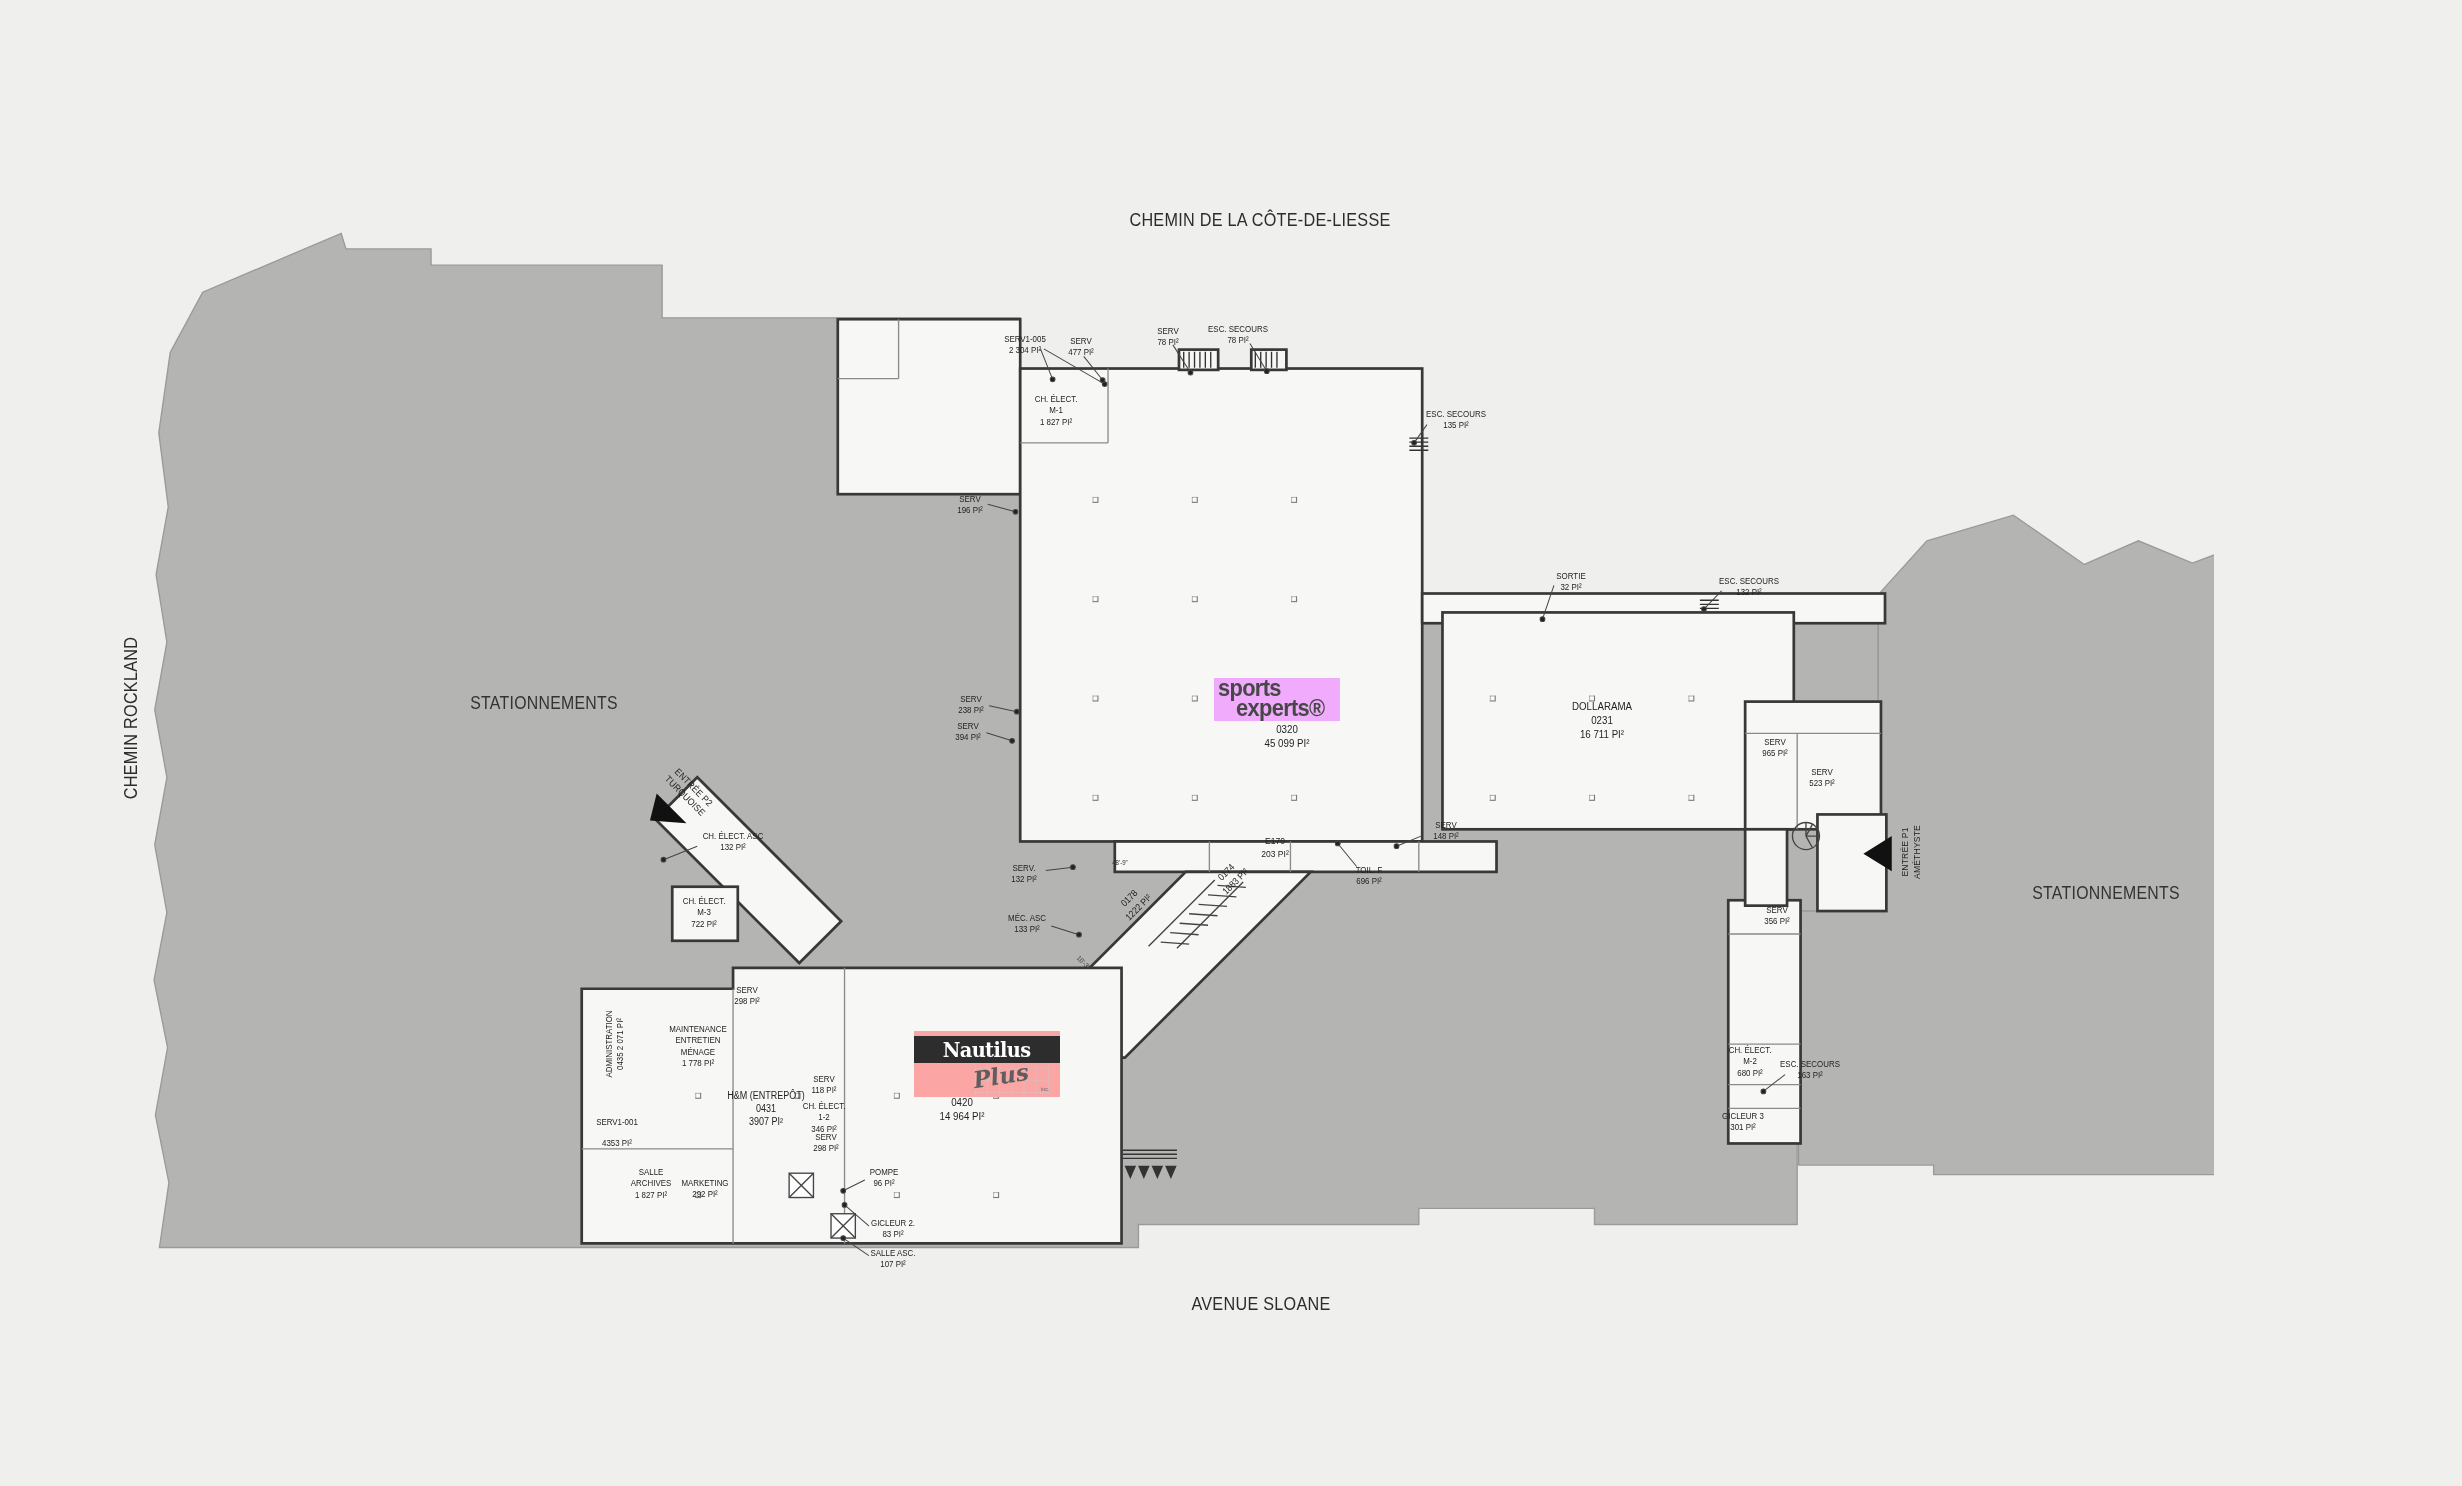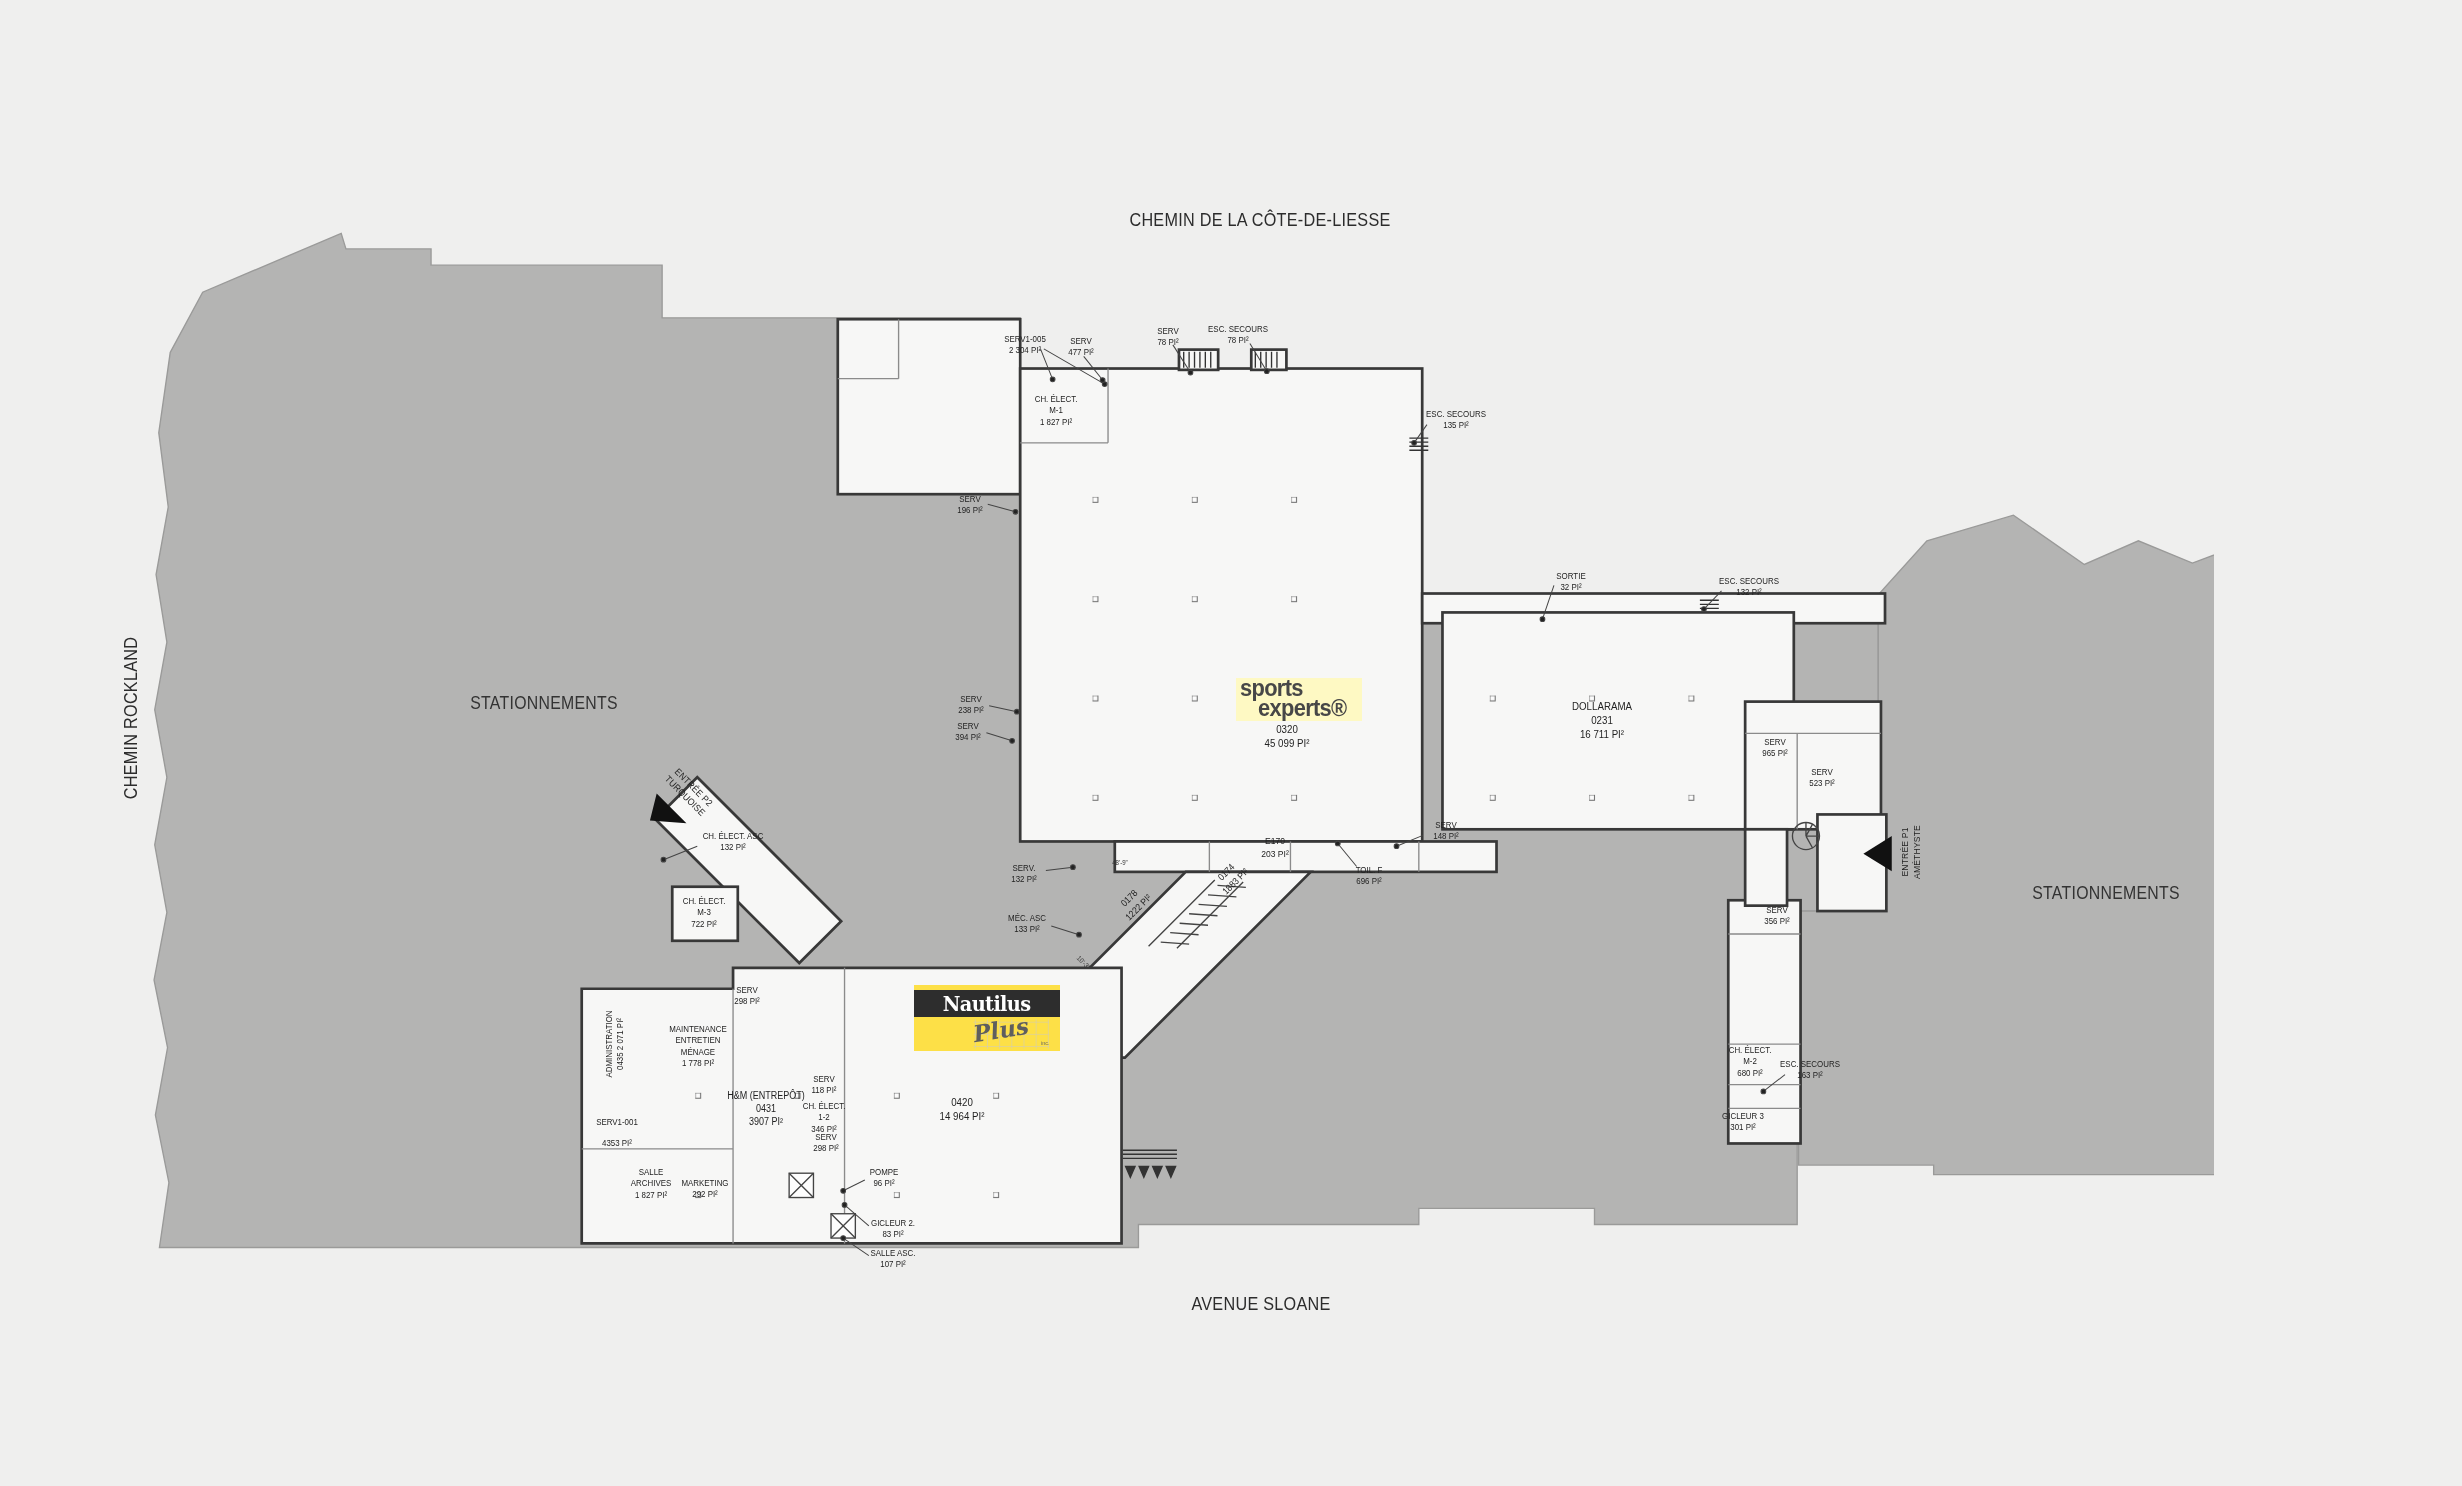--- a/index.html
+++ b/index.html
@@ -10,27 +10,27 @@
        white-space:pre-line;transform:translate(-50%,-50%) scaleX(.9);}
   .lbl span{display:block;}
   .rot-90{transform:translate(-50%,-50%) rotate(-90deg) scaleX(.9);}
   .rot45{transform:translate(-50%,-50%) rotate(45deg) scaleX(.9);}
   .rot-45{transform:translate(-50%,-50%) rotate(-45deg) scaleX(.9);}
   .street{font-size:18px;letter-spacing:0.3px;color:#2c2c2c;white-space:nowrap;}
   .parking-lbl{font-size:17.6px;letter-spacing:0.3px;color:#333;white-space:nowrap;}
   .unit{font-size:10.8px;}
   .dim{font-size:6.8px;color:#333;}
   .entrance{font-size:9.5px;letter-spacing:0.2px;}
-  .se-logo{position:absolute;left:1214px;top:678px;width:126px;height:43px;background:#fef9c3;
-           transform:none;text-align:left;padding:1.4px 2.7px 0 4px;box-sizing:border-box;margin-left:22px;}
+  .se-logo{position:absolute;left:1214px;top:678px;width:126px;height:43px;background:#f0abfc;
+           transform:none;text-align:left;padding:1.4px 2.7px 0 4px;box-sizing:border-box;}
   .se-logo .l1{display:block;font-weight:bold;font-size:23px;line-height:.82;color:#474747;
                letter-spacing:-0.7px;transform:scaleX(.95);transform-origin:left;}
   .se-logo .l2{display:block;font-weight:bold;font-size:23px;line-height:.92;color:#474747;
                letter-spacing:-0.7px;margin-left:17.6px;transform:scaleX(.95);transform-origin:left;}
-  .nautilus-plate{position:absolute;left:914px;top:985px;width:146px;height:66px;background:#fde047;}
+  .nautilus-plate{position:absolute;left:914px;top:1031px;width:146px;height:66px;background:#fca5a5;}
   .nautilus-band{position:absolute;left:0;top:4.7px;width:146px;height:27px;background:#2d2d2d;
                  display:flex;align-items:center;justify-content:center;}
   .nautilus-band span{font-family:"DejaVu Serif",serif;font-weight:bold;font-size:21px;color:#fff;
                       letter-spacing:-0.7px;transform:scaleX(.92);}
   .nautilus-plus{position:absolute;left:59px;top:31px;font-family:"DejaVu Serif",serif;
                  font-style:italic;font-weight:bold;font-size:23px;color:#5e5e5e;
                  transform:rotate(-9deg);}
   .nautilus-inc{position:absolute;left:127px;top:55px;font-size:5.4px;color:#666;}
 </style>
 </head>

